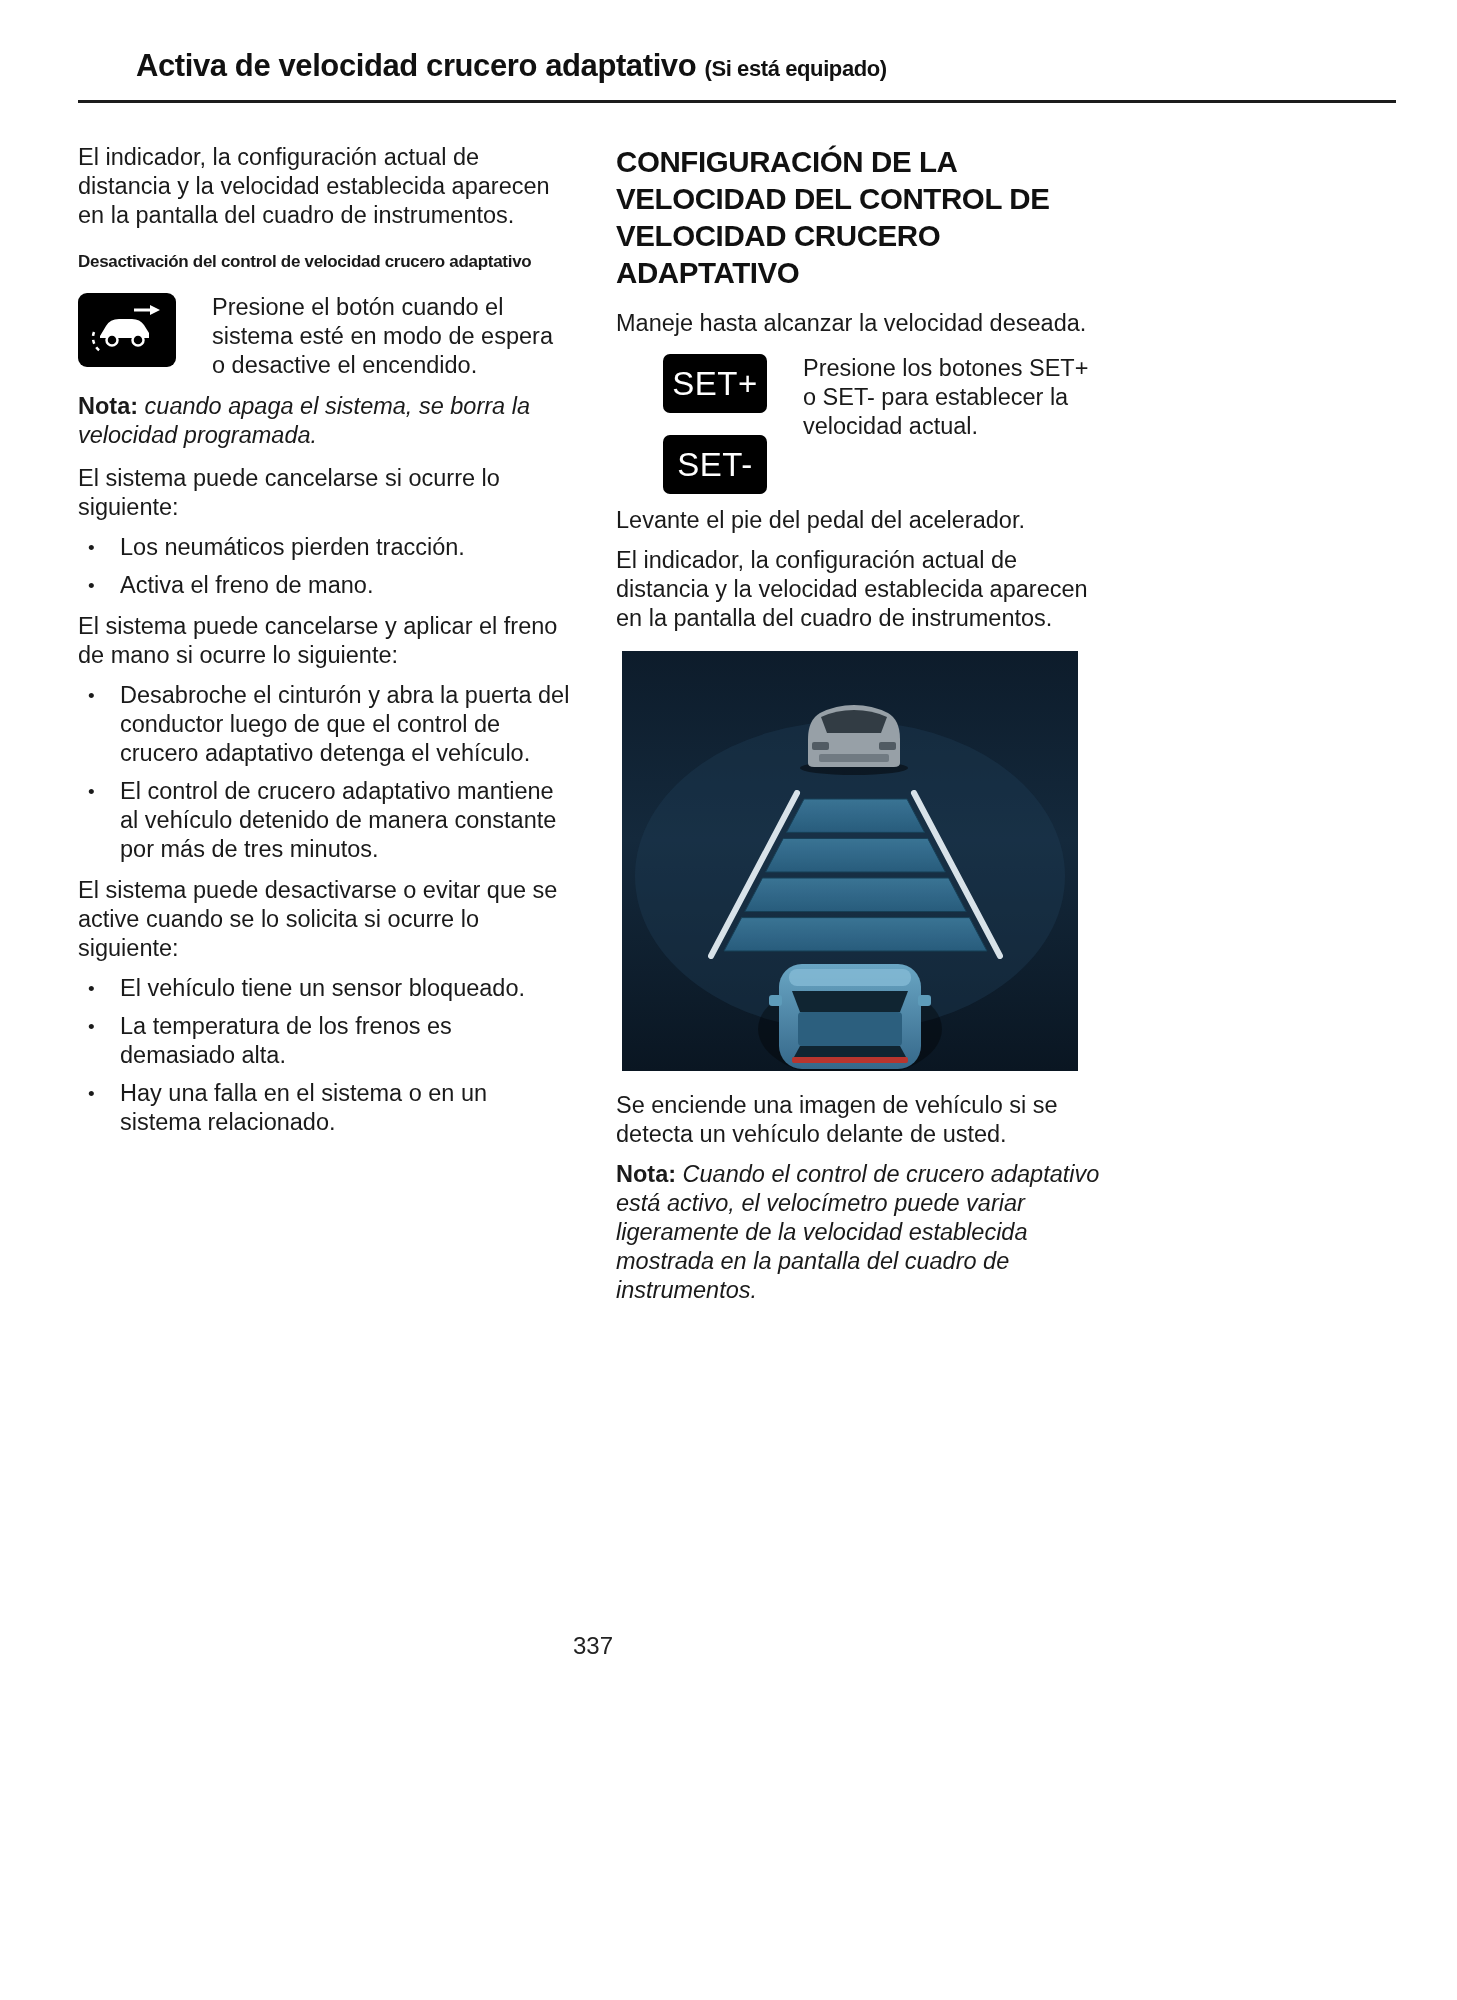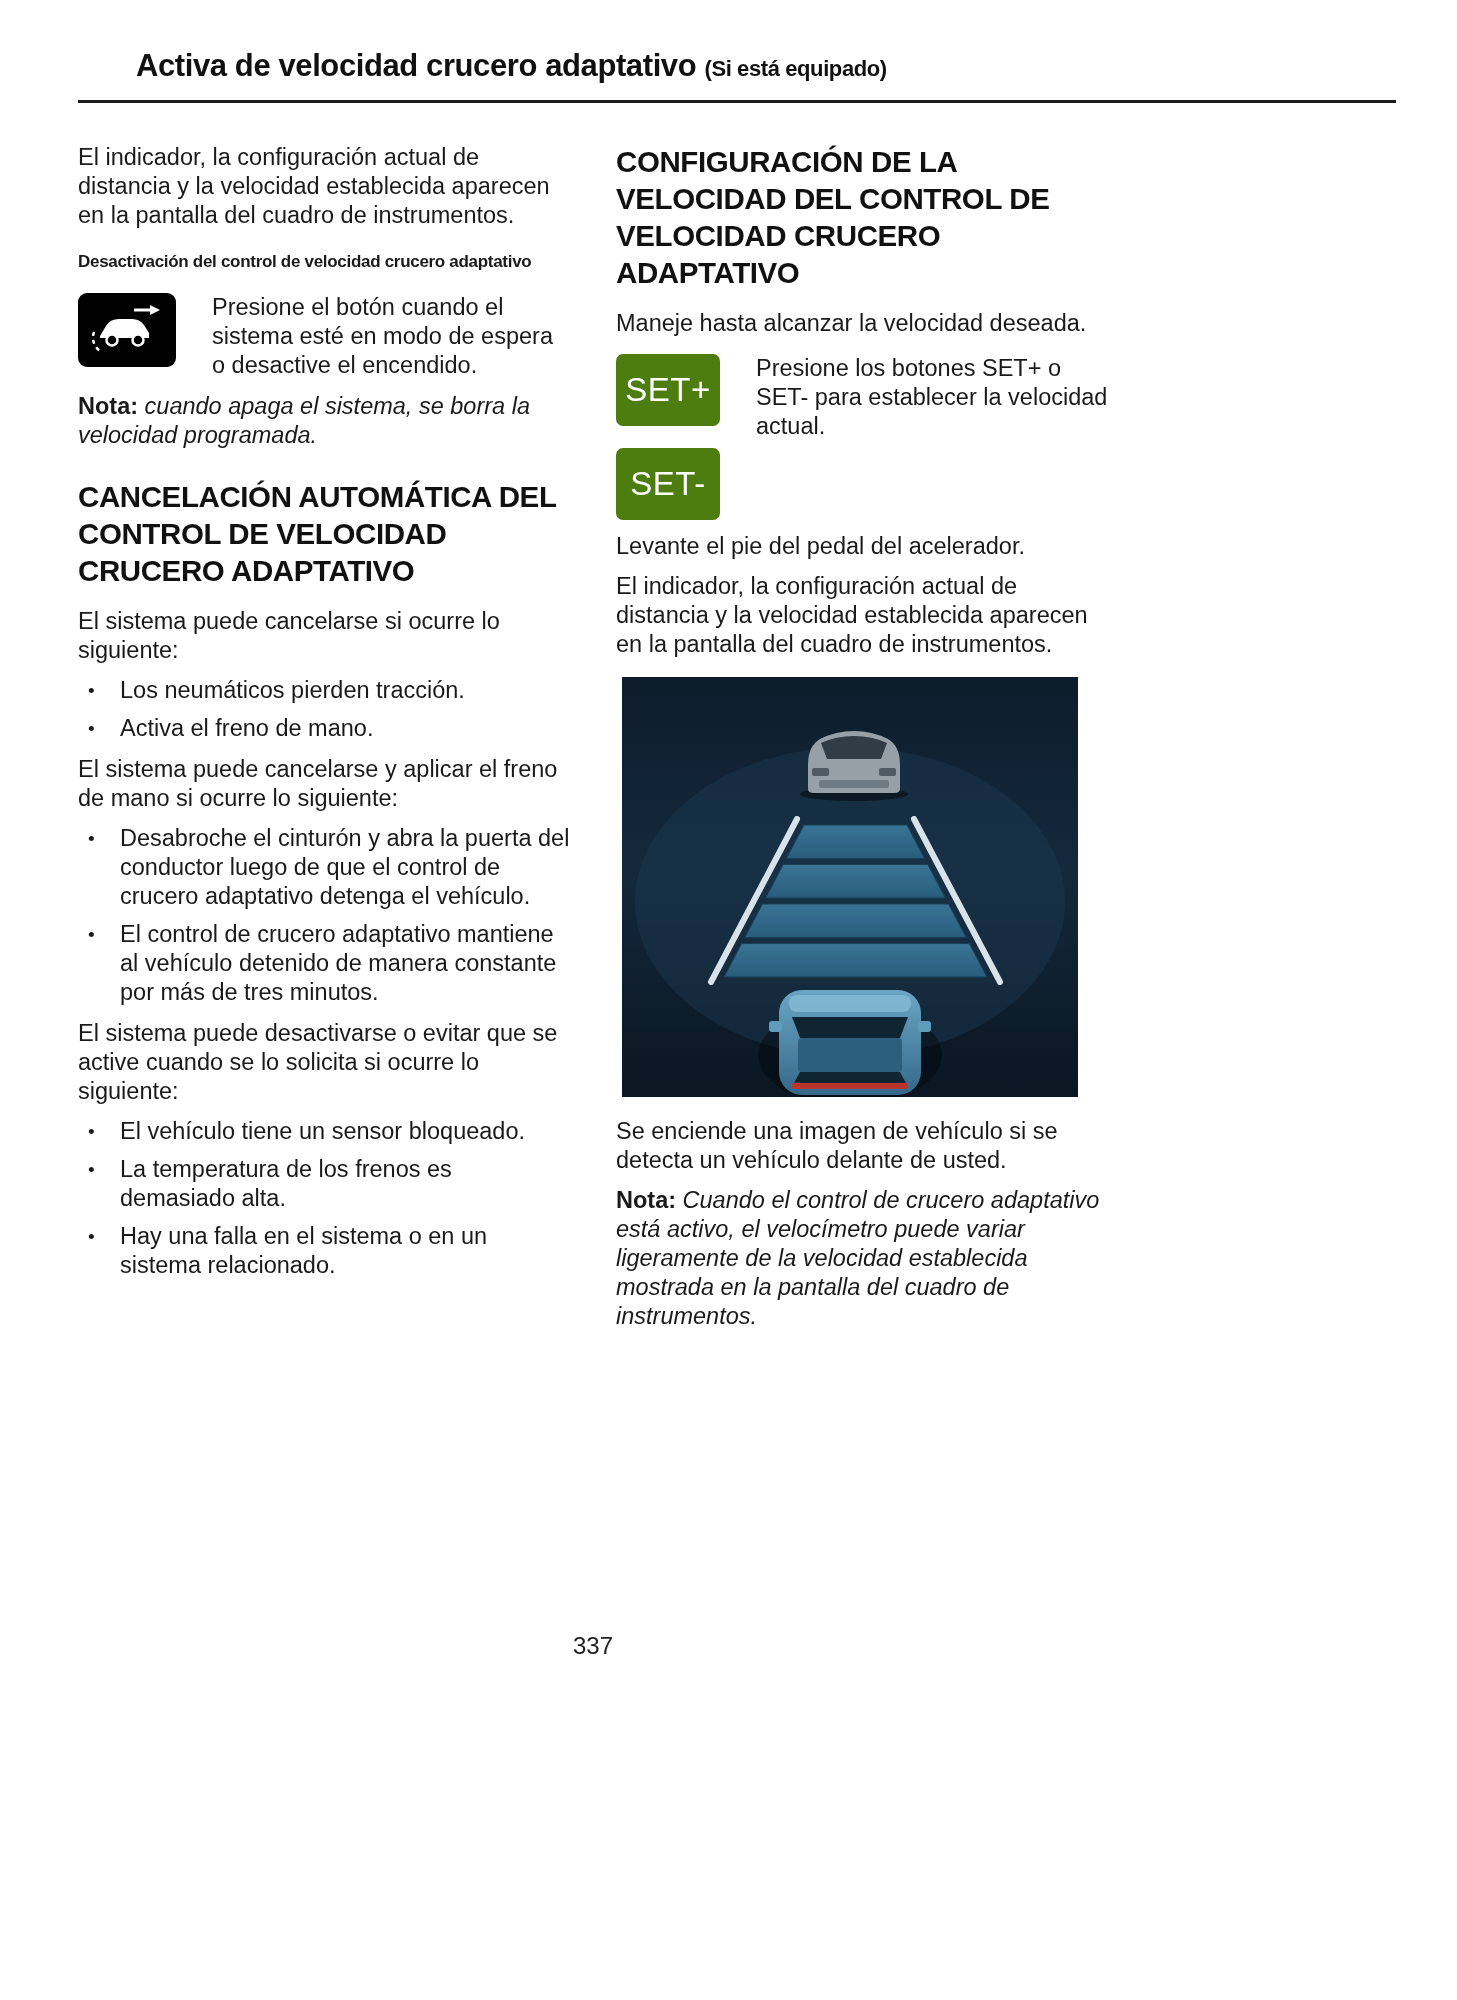--- a/index.html
+++ b/index.html
@@ -44,23 +44,23 @@
 
   
   .icon-row { display:flex; gap:36px; margin:16px 0 12px 0; align-items:flex-start; }
   .icon-row p.body { flex:1; margin-bottom:0; }
   .black-icon-box {
     width:98px; height:74px; background:#000; border-radius:9px; flex:0 0 auto;
     display:flex; align-items:center; justify-content:center;
   }
   .set-stack { display:flex; flex-direction:column; gap:22px; flex:0 0 auto; }
   .set-button {
-    width:104px; height:72px; background:#4d7c0f; color:#fff; border-radius:7px;
+    width:104px; height:59px; background:#000000; color:#fff; border-radius:7px;
     display:flex; align-items:center; justify-content:center;
-    font-size:33px; letter-spacing:0.5px; font-weight:normal;
+    font-size:33px; letter-spacing:0.5px; font-weight:normal;margin-left:47px;
   }
 
   
   ul.bullets { list-style:none; margin:2px 0 12px 0; }
   ul.bullets li { display:flex; margin-bottom:9px; font-size:23.5px; line-height:29px; }
   ul.bullets li .marker { width:42px; flex:0 0 auto; text-align:left; padding-left:10px; font-size:19px; }
   ul.bullets li .bullet-text { flex:1; }
 
   
   .illustration-wrap { width:456px; margin:18px 0 20px 6px; }
@@ -104,21 +104,20 @@
               <path d="M44 8 L62 8" stroke-width="3"></path>
               <path d="M60 3 L70 8 L60 13 Z" fill="#ffffff" stroke="none"></path>
             </g>
           </svg>
         </div>
         <p class="body">Presione el botón cuando el sistema esté en modo de espera o desactive el encendido.</p>
       </div>
 
       <p class="nota"><span class="nota-label">Nota:</span><span class="nota-text"> cuando apaga el sistema, se borra la velocidad programada.</span></p>
 
-      <h2 class="caps-heading">CANCELACIÓN AUTOMÁTICA DEL CONTROL DE VELOCIDAD CRUCERO ADAPTATIVO</h2>
 
       <p class="body">El sistema puede cancelarse si ocurre lo siguiente:</p>
 
       <ul class="bullets">
         <li>
             <span class="marker">•</span>
             <span class="bullet-text">Los neumáticos pierden tracción.</span>
           </li>
         <li>
             <span class="marker">•</span>

